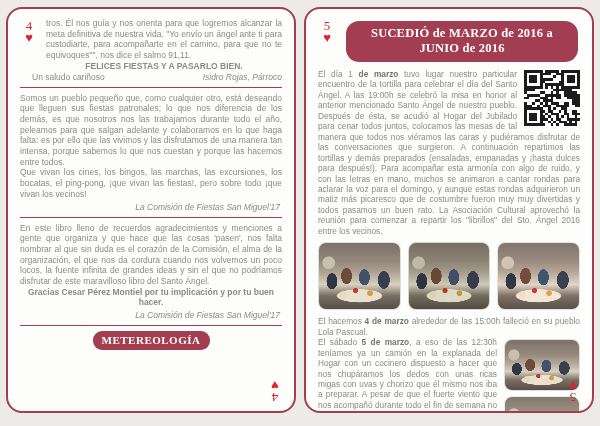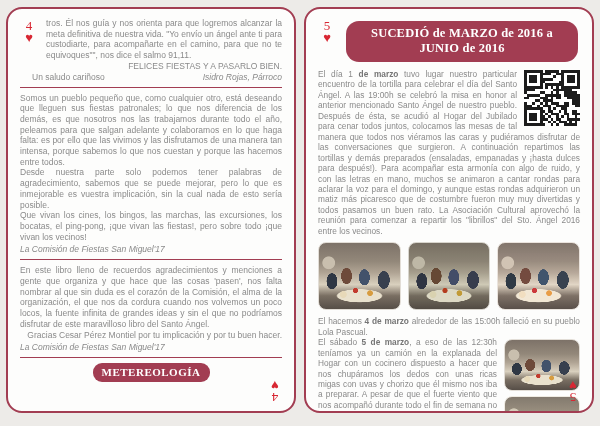--- a/index.html
+++ b/index.html
@@ -14,25 +14,25 @@
   
   .corner{color:#d82733;text-align:center;line-height:1;font-family:"Liberation Serif",serif;width:18px;}
   .corner .rank{display:block;font-size:13px;}
   .corner .heart{display:block;font-size:13px;margin-top:-1px;}
   .corner.tl{float:left;height:44px;margin:1px 8px 0 0;}
   .corner.br{position:absolute;right:10px;bottom:7px;transform:rotate(180deg);}
 
   .txt{font-size:8.5px;line-height:1.26;color:#8a8a8a;text-align:justify;margin:0;}
   .page.right .txt{font-size:8.3px;}
   .txt b{color:#757575;font-weight:bold;}
-  .lineonly{text-align:right;}
+  .lineonly{text-align:center;font-weight:bold;}
   .sigrow{display:flex;justify-content:space-between;align-items:baseline;
           font-size:8.5px;color:#8a8a8a;margin:0 0 2px 12px;}
   .sigrow .it{font-style:italic;}
-  .sig{font-style:italic;text-align:left;color:#8a8a8a;font-size:8.5px;margin:2px 2px 2px 0;}
+  .sig{font-style:italic;text-align:right;color:#8a8a8a;font-size:8.5px;margin:2px 2px 2px 0;}
 
   hr.rule{border:none;border-top:1.5px solid #a23d52;margin:5px 0;}
 
   
   .meteo-badge{display:block;width:117px;margin:3px auto 6px auto;background:#a23d52;color:#fff;
                text-align:center;border-radius:9px;font-family:"Liberation Serif",serif;
                font-weight:bold;font-size:11px;letter-spacing:.5px;padding:3px 0 4px 0;}
 
   
   .sucedio{overflow:hidden;margin:3px 2px 7px 28px;background:#a23d52;color:#fff;border-radius:13px;
@@ -78,21 +78,20 @@
       <span class="heart">♥</span>
     </div>
     <p class="txt">tros. Él nos guía y nos orienta para que logremos alcanzar la meta definitiva de nuestra vida. "Yo envío un ángel ante ti para custodiarte, para acompañarte en el camino, para que no te equivoques"", nos dice el salmo 91,11.</p>
     <p class="txt lineonly">FELICES FIESTAS Y A PASARLO BIEN.</p>
     <div class="sigrow">
       <span>Un saludo cariñoso</span>
       <span class="it">Isidro Rojas, Párroco</span>
     </div>
     <hr class="rule">
     <p class="txt">Somos un pueblo pequeño que, como cualquier otro, está deseando que lleguen sus fiestas patronales; lo que nos diferencia de los demás, es que nosotros nos las trabajamos durante todo el año, peleamos para que salgan adelante y colaboramos en lo que haga falta:  es por ello que las vivimos y las disfrutamos de una manera tan intensa, porque sabemos lo que nos cuestan y porque las hacemos entre todos.</p>
-    <p class="txt">Desde nuestra parte solo podemos tener palabras de agradecimiento, sabemos que se puede mejorar, pero lo que es inmejorable es vuestra implicación, sin la cual nada de esto sería posible.</p>
     <p class="txt">Que vivan los cines, los bingos, las marchas, las excursiones, los bocatas, el ping-pong, ¡que vivan las fiestas!, pero sobre todo ¡que vivan los vecinos!</p>
     <div class="sig">La Comisión de Fiestas San Miguel'17</div>
     <hr class="rule">
     <p class="txt">En este libro lleno de recuerdos agradecimientos y menciones a gente que organiza y que hace que las cosas 'pasen', nos falta nombrar al que sin duda es el corazón de la Comisión, el alma de la organización, el que nos da cordura cuando nos volvemos un poco locos, la fuente infinita de grandes ideas y sin el que no podríamos disfrutar de este maravilloso libro del Santo Ángel.</p>
     <p class="txt lineonly">Gracias Cesar Pérez Montiel por tu implicación y por tu buen hacer.</p>
     <div class="sig">La Comisión de Fiestas San Miguel'17</div>
     <hr class="rule">
     <div class="meteo-badge">METEREOLOGÍA</div>
 
     <div class="corner br">

